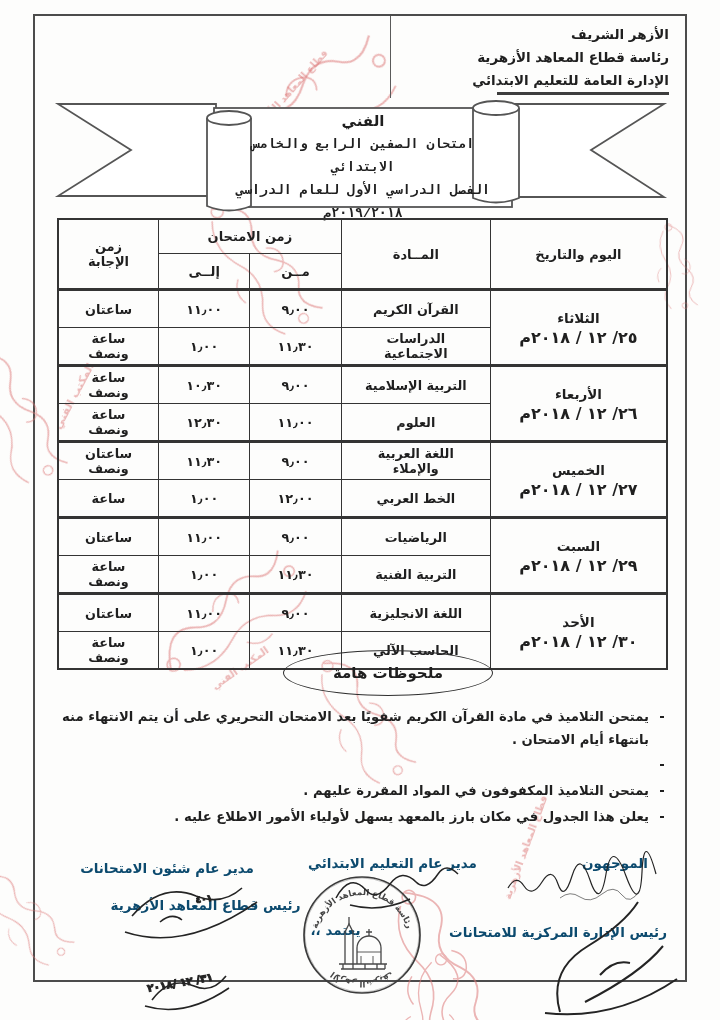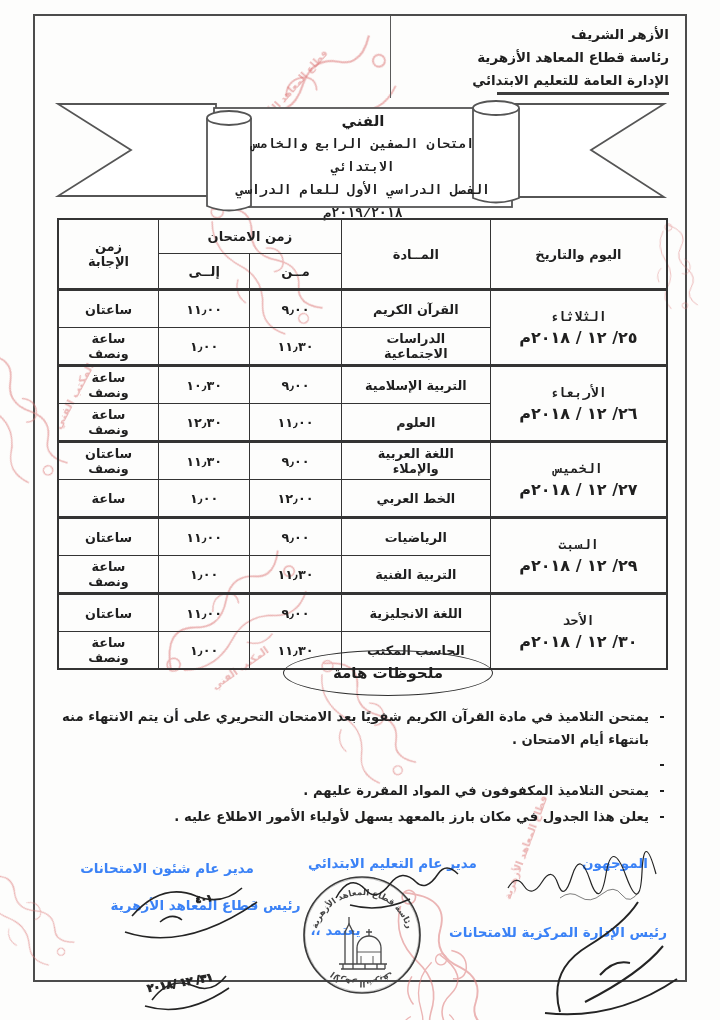--- a/index.html
+++ b/index.html
@@ -22,31 +22,31 @@
   #sched th,#sched td{border:1.5px solid #343434;text-align:center;vertical-align:middle;
          font-weight:bold;padding:0 20px;}
   #sched{border:2.5px solid #343434;}
   #sched th{font-size:13px;}
   #sched td{font-size:12.8px;}
   #sched .hrow1 th{height:33px;}
   #sched .hrow2 th{height:34px;}
   #sched td{height:36px;}
   #sched tbody tr:first-child td{border-top-width:3px;}
   #sched .daycell{line-height:20px;}
-  #sched .dayname{font-size:13.5px;font-family:Liberation Mono, monospace;}
+  #sched .dayname{font-size:13.5px;}
   #sched .daydate{font-size:16px;}
   
   #notes-title{left:283px;top:650px;width:208px;height:44px;border:1.7px solid #2e2e2e;
                border-radius:50%;text-align:center;line-height:44px;font-weight:bold;font-size:15px;
                direction:rtl;background:transparent;}
   #notes{left:55px;top:706px;width:612px;direction:rtl;}
   .note{display:flex;gap:8px;font-weight:bold;font-size:13.2px;line-height:1.72;margin-bottom:3px;}
   .note .dash{flex:0 0 10px;text-align:center;}
   
-  .lbl{position:absolute;font-weight:bold;font-size:13.5px;direction:rtl;text-align:center;color:#3b82f6;}
+  .lbl{position:absolute;font-weight:bold;font-size:13.5px;direction:rtl;text-align:center;color:#0c4a6e;}
   svg text{font-family:"DejaVu Sans",sans-serif;}
   .layer{left:0;top:0;width:720px;height:1020px;pointer-events:none;}
 </style>
 </head>
 <body>
 
 <div id="page">
 
   <div class="abs" id="frame"></div>
 
@@ -203,21 +203,21 @@
         <td rowspan="2" class="daycell">
           <div class="dayname">الأحد</div>
           <div class="daydate">٣٠/ ١٢ / ٢٠١٨م</div>
         </td>
         <td>اللغة الانجليزية</td>
         <td>٩٫٠٠</td>
         <td>١١٫٠٠</td>
         <td>ساعتان</td>
       </tr>
       <tr>
-        <td>الحاسب المكتب</td>
+        <td>الحاسب الآلي</td>
         <td>١١٫٣٠</td>
         <td>١٫٠٠</td>
         <td>ساعة ونصف</td>
       </tr>
     </tbody>
   </table>
 
   <div class="abs" id="notes-title">ملحوظات هامة</div>
   <div class="abs" id="notes">
     <div class="note">

